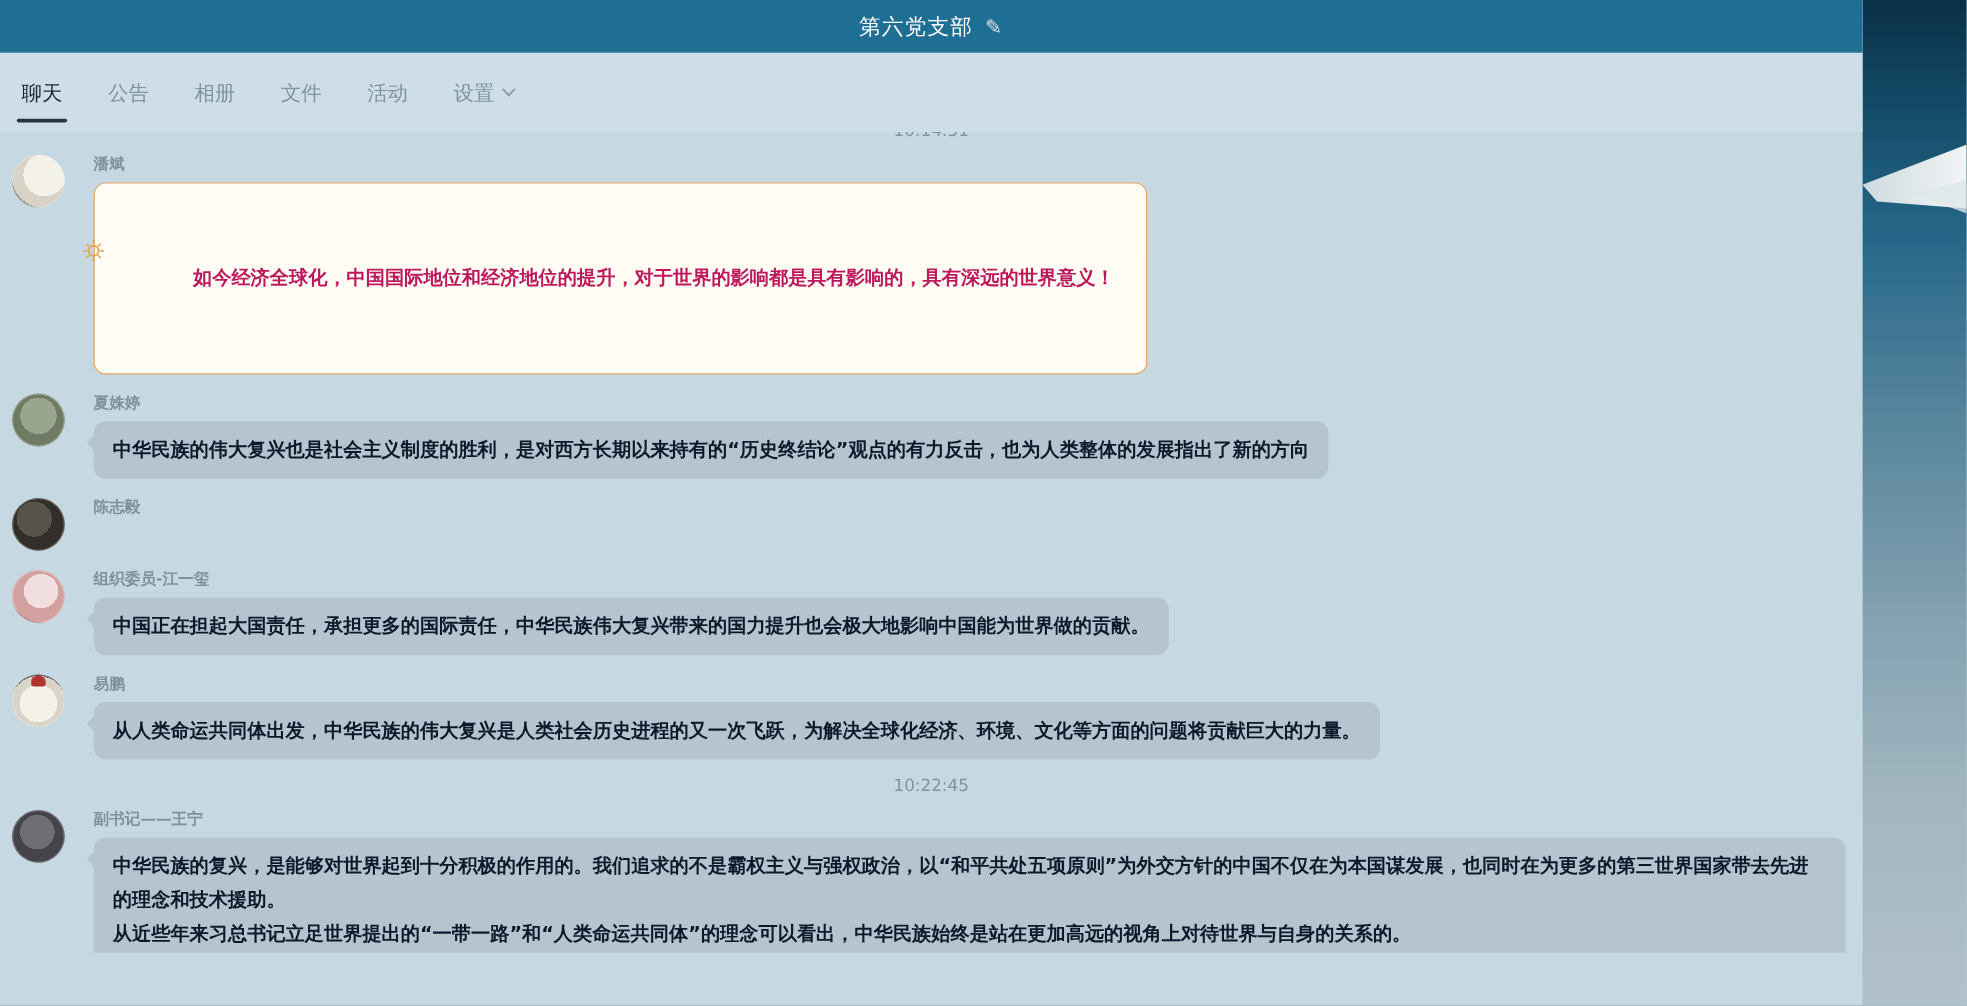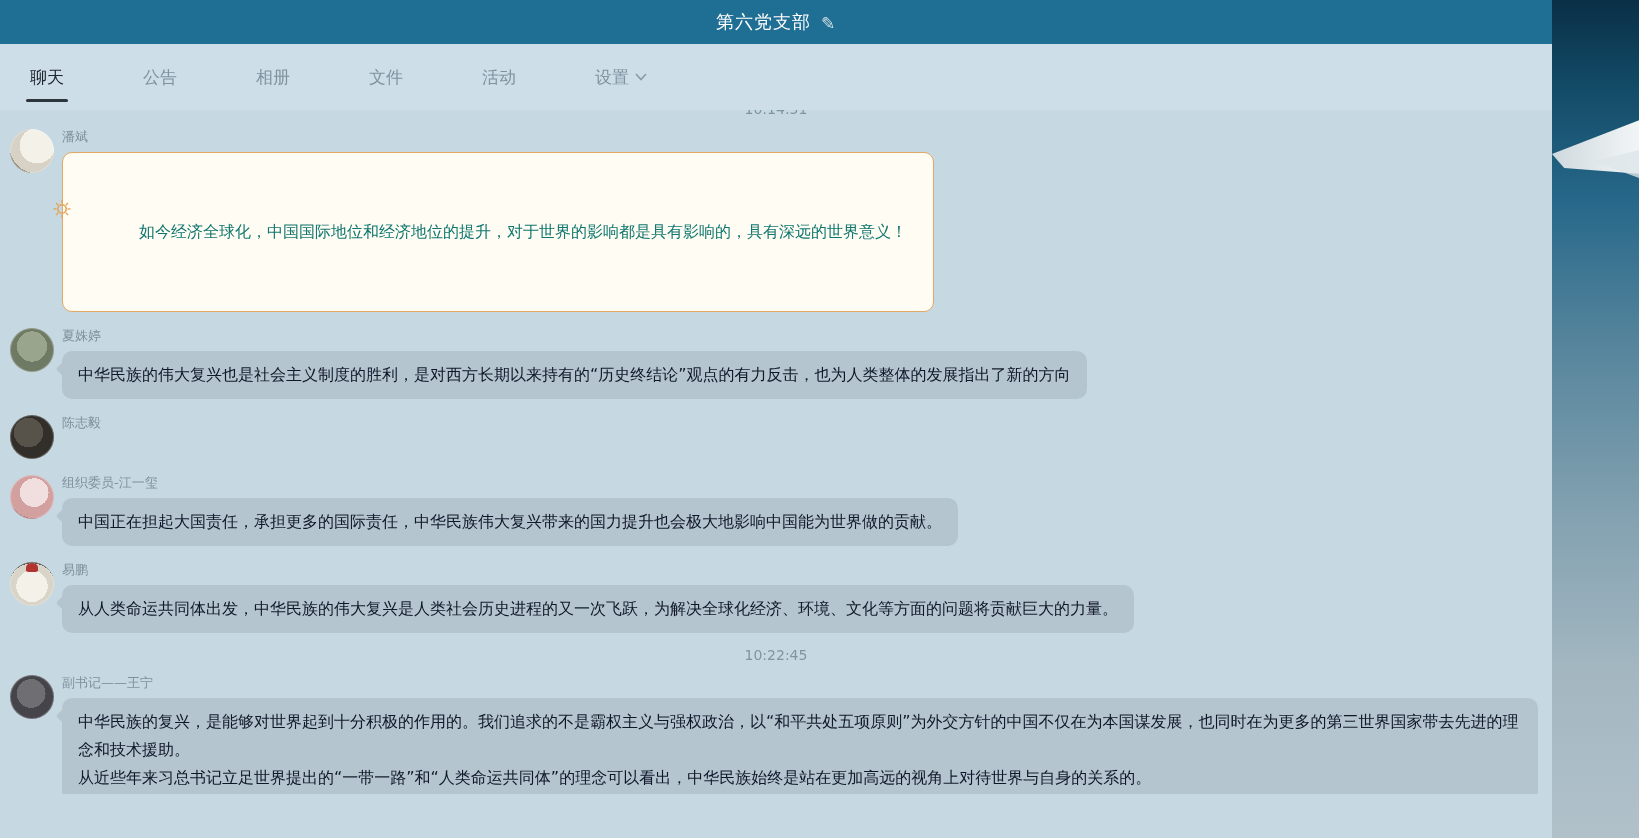--- a/index.html
+++ b/index.html
@@ -16,21 +16,21 @@
   .sail-shape2 { position:absolute; left:1594px; top:150px; width:45px; height:28px;
     background:#dde6ea; clip-path:polygon(0 40%, 100% 0, 100% 100%); opacity:.8; }
 
   
   .chat-panel { position:absolute; left:0; top:0; width:1552px; height:794px; display:flex; flex-direction:column; background:#c6d9e3; }
 
   .header { height:44px; flex:none; background:#1f6f94; color:#fff;
     display:flex; align-items:center; justify-content:center; gap:10px; font-size:18px; letter-spacing:1px; }
   .edit-icon { font-size:17px; color:#e3eaee; opacity:.9; cursor:pointer; transform:translateY(1px); }
 
-  .tabbar { height:66px; flex:none; background:#cddee9; display:flex; align-items:stretch; padding:0 28px;gap:41px; }
+  .tabbar { height:66px; flex:none; background:#cddee9; display:flex; align-items:stretch; padding:0 16px; }
   .tab { display:flex; align-items:center; gap:6px; font-size:17px; color:#7f929e;
     margin-right:34px; padding:0 2px; cursor:pointer; position:relative; }
   .tab.active { color:#1d262c; }
   .tab.active::after { content:""; position:absolute; left:-2px; right:-2px; bottom:8px; height:3px; background:#2c353c; border-radius:2px; }
   .chevron { width:12px; height:8px; display:inline-block; }
   .chevron svg { display:block; }
 
   .messages { flex:1; overflow:hidden; padding:0 10px 0 10px; }
 
   .time-divider { text-align:center; color:#7f95a1; font-size:14px; margin:10px 0 6px; }
@@ -40,30 +40,30 @@
   .avatar { width:44px; height:44px; border-radius:50%; flex:none; margin-top:2px; cursor:pointer;
     box-shadow:0 0 0 1px rgba(255,255,255,.25) inset; }
   .av-0 { background:radial-gradient(circle at 62% 38%, #f4f1e9 0 46%, #d8d2c6 46% 72%, #8e8878 72%); }
   .av-1 { background:radial-gradient(circle at 50% 42%, #9aa58d 0 45%, #6e7a64 45% 78%, #4d5847 78%); }
   .av-2 { background:radial-gradient(circle at 42% 40%, #57534b 0 40%, #322f2a 40% 75%, #191714 75%); }
   .av-3 { background:radial-gradient(circle at 55% 40%, #f1dede 0 40%, #d3a0a0 40% 72%, #a96a6a 72%); }
   .av-4 { background:radial-gradient(circle at 50% 55%, #f4f1e9 0 48%, #d9d4c8 48% 70%, #3c3a36 70%); position:relative; }
   .av-4::after { content:""; position:absolute; left:16px; top:1px; width:12px; height:9px; background:#b23430; border-radius:50% 50% 20% 20%; }
   .av-5 { background:radial-gradient(circle at 48% 42%, #6e6e73 0 42%, #44444a 42% 74%, #27272c 74%); }
 
-  .msg-body { margin-left:8px; flex:1; min-width:0; padding-right:4px; }
+  .msg-body { margin-left:24px; flex:1; min-width:0; padding-right:4px;font-weight:bold; }
   .sender { font-size:13px; color:#7e919d; margin:1px 0 6px; }
 
   .bubble { position:relative; display:inline-block; max-width:100%;
     background:#b5c5cf; color:#0f172a; border-radius:10px; padding:10px 16px;
     font-size:16px; line-height:28px; white-space:pre-wrap; word-break:break-word; }
   .bubble::before { content:""; position:absolute; left:-4px; top:13px; width:10px; height:10px;
     background:inherit; transform:rotate(45deg); border-radius:2px; }
 
-  .bubble.highlight { background:#fffdf3; border:1px solid #e3a865; color:#0f766e; padding:9px 26px 9px 15px; }
+  .bubble.highlight { background:#fffdf3; border:1px solid #e3a865; color:#be185d; padding:9px 26px 9px 15px; }
   .bubble.highlight::before { display:none; }
   .sun-icon { position:absolute; left:-13px; top:-13px; width:24px; height:24px; }
   .leaf-icon { position:absolute; right:4px; bottom:-6px; width:20px; height:18px; }
 </style>
 </head>
 <body>
 
 <div class="screen">
 
   <div class="bg-photo"></div>

